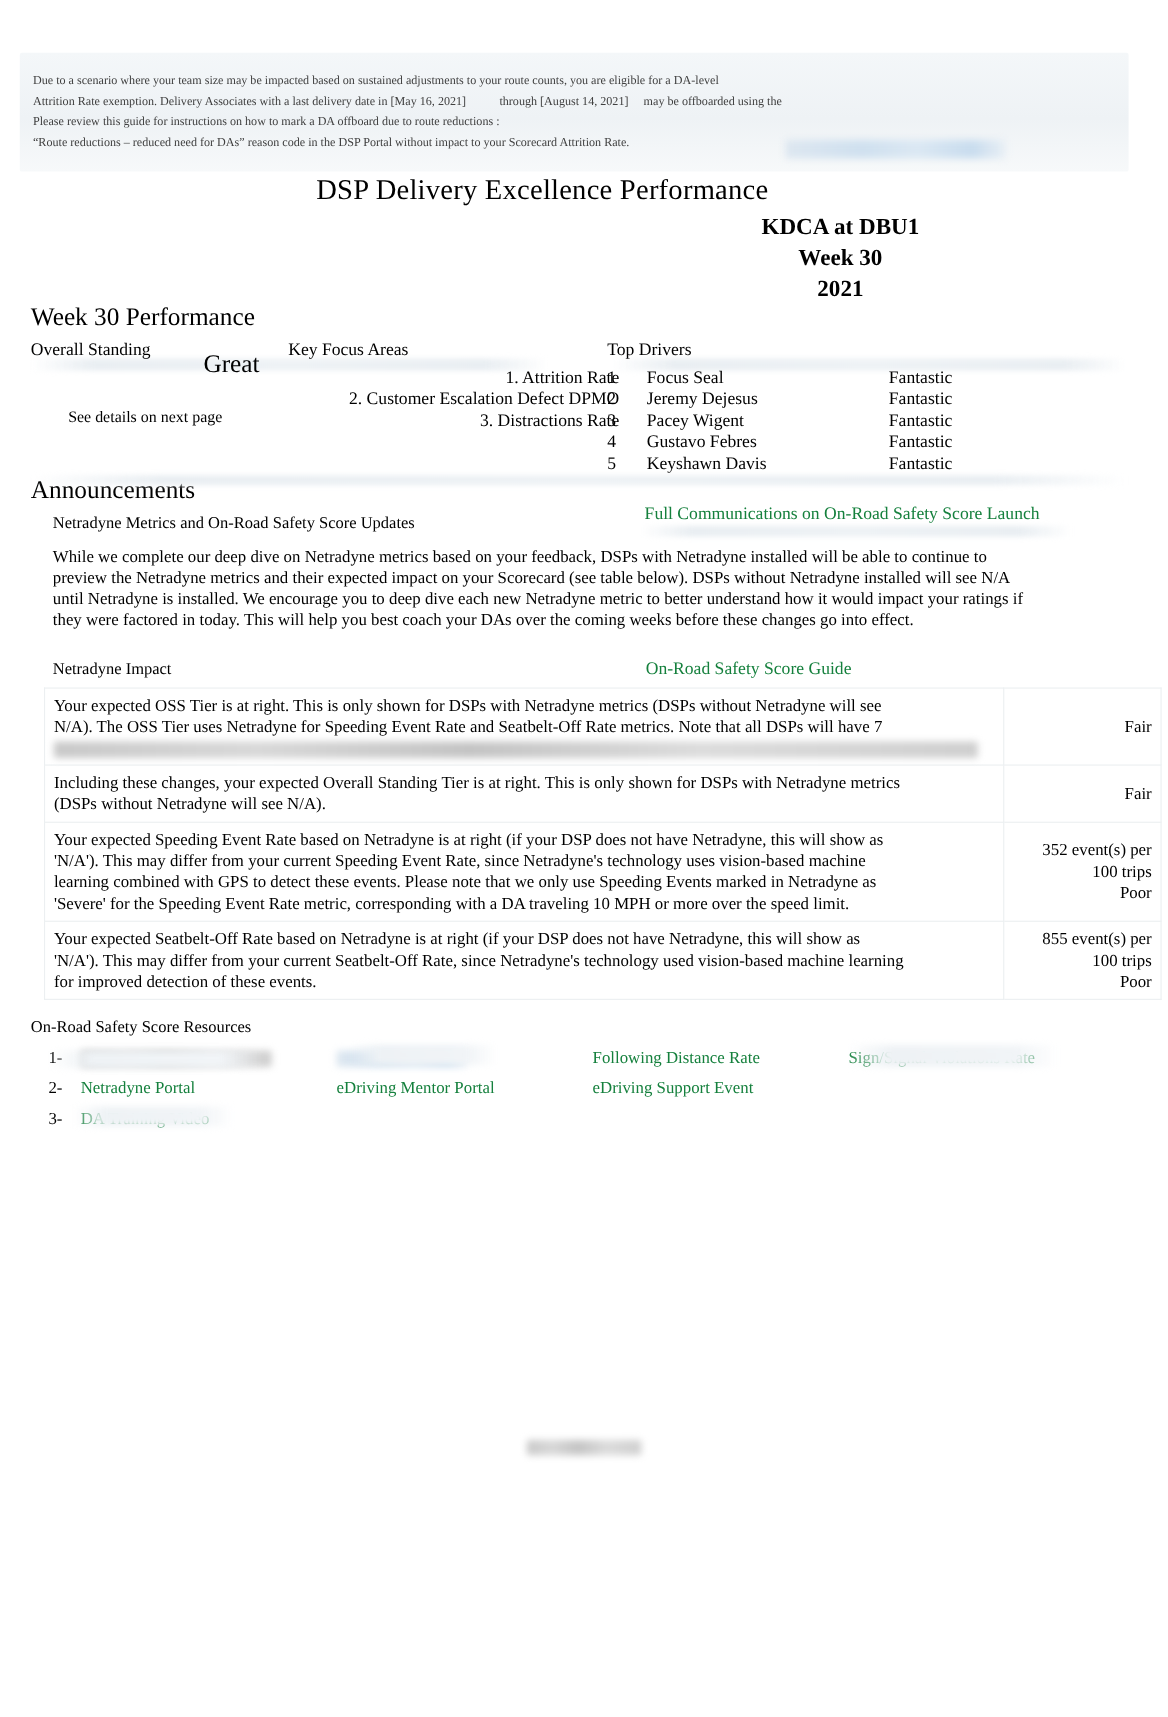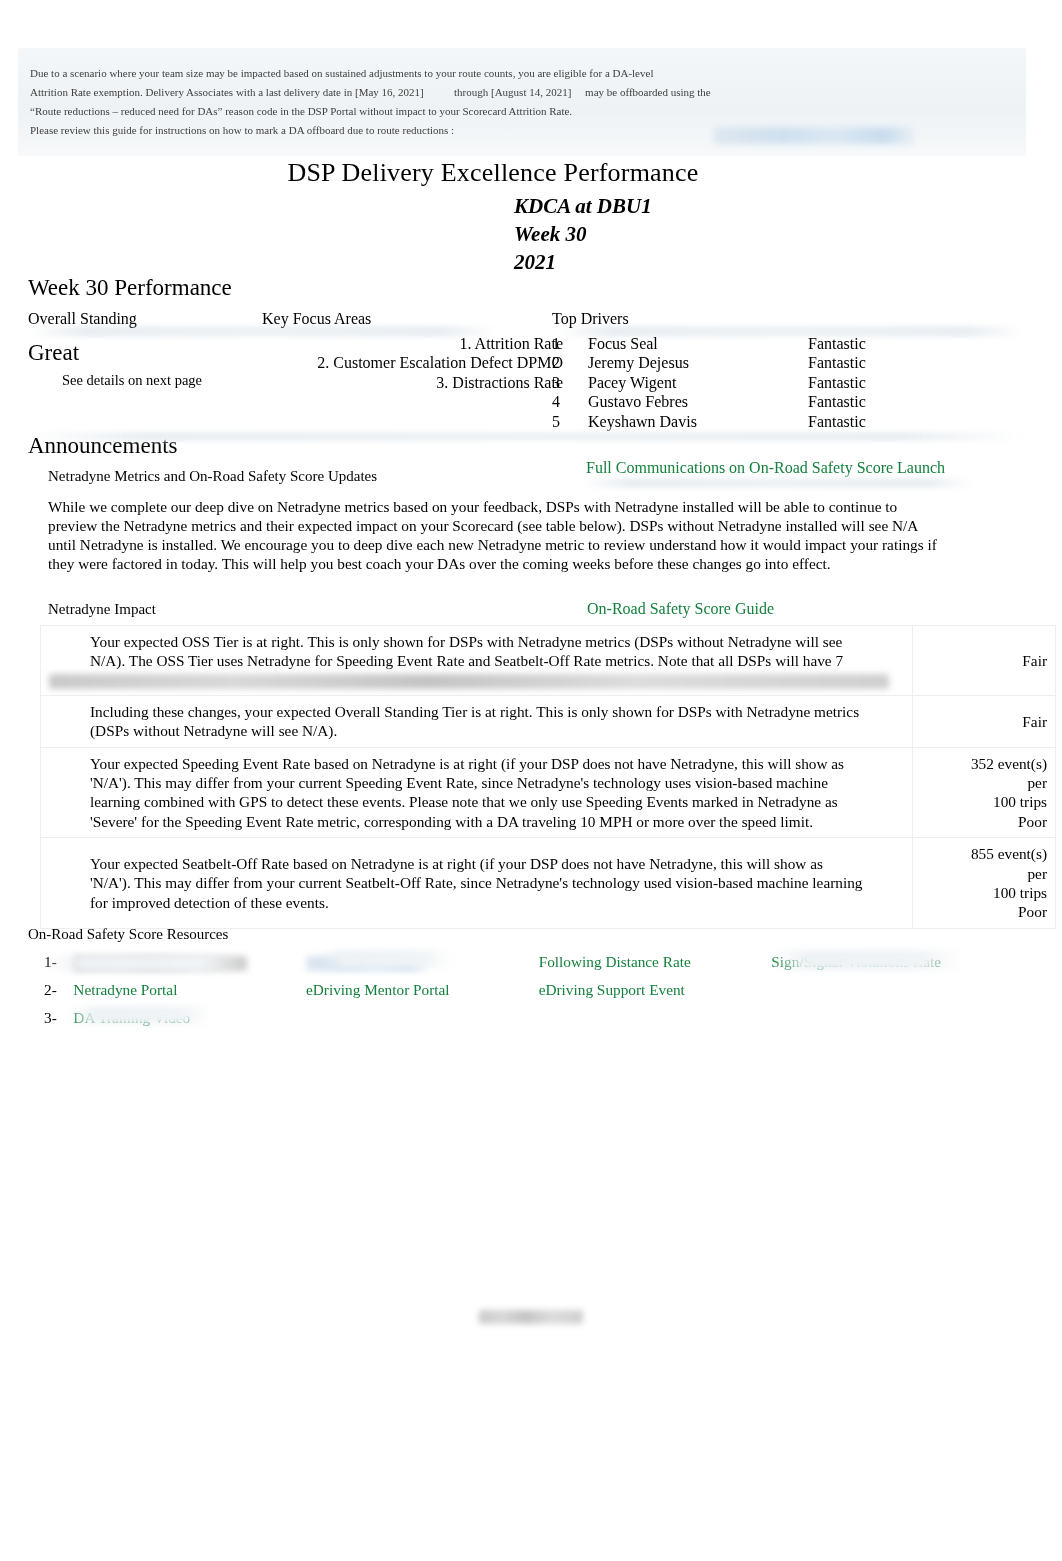--- a/index.html
+++ b/index.html
@@ -72,25 +72,24 @@
     width: 986px;
     text-align: center;
     font-size: 26px;
     letter-spacing: .2px;
   }
   .meta {
     position: absolute;
     right: 48px;
     top: 192px;
     width: 500px;
-    text-align: left;
+    text-align: center;
     font-size: 21px;
     line-height: 28px;
     font-weight: 700;
-    font-style: italic;
   }
 
   
   .section-heading {
     position: absolute;
     font-size: 23px;
   }
   #week-perf-heading { left: 28px; top: 275px; }
   #announcements-heading { left: 28px; top: 433px; }
 
@@ -105,22 +104,22 @@
 
   .soft-rule {
     position: absolute;
     height: 11px;
     background: linear-gradient(90deg, rgba(228,234,239,0) 0%, #e9eef2 12%, #eef2f5 50%, #e9eef2 88%, rgba(228,234,239,0) 100%);
     filter: blur(2.4px);
   }
 
   #standing-value {
     position: absolute;
-    left: 28px; top: 340px; width: 208px;
-    text-align: left;
+    left: 28px; top: 318px; width: 208px;
+    text-align: right;
     font-size: 23px;
   }
   #standing-note {
     position: absolute;
     left: 28px; top: 372px; width: 208px;
     text-align: center;
     font-size: 14.5px;
   }
 
   .focus-list {
@@ -183,21 +182,21 @@
     font-size: 15.3px;
   }
   .impact-table td {
     border: 1px solid #eceff1;
     vertical-align: middle;
     padding: 6px 8px;
     line-height: 19.4px;
   }
   .impact-table td.desc { width: 855px; }
   .impact-table td.val  { width: 126px; text-align: right; }
-  .impact-table .ln { display: block; white-space: nowrap; margin-left: 41px; }
+  .impact-table .ln { display: block; white-space: nowrap; }
   .impact-table .val .ln { white-space: normal; }
   .blurline {
     display: block;
     height: 15px;
     width: 840px;
     margin-top: 3px;
   }
 
   
   #resources-label { position: absolute; left: 28px; top: 926px; font-size: 15px; }
@@ -234,22 +233,22 @@
 </style>
 </head>
 <body>
 
 <div class="page">
 
   <div class="notice-band"></div>
   <div class="notice">
     <span class="ln">Due to a scenario where your team size may be impacted based on sustained adjustments to your route counts, you are eligible for a DA-level</span>
     <span class="ln">Attrition Rate exemption. Delivery Associates with a last delivery date in [May 16, 2021]           through [August 14, 2021]     may be offboarded using the</span>
+    <span class="ln">Please review this guide for instructions on how to mark a DA offboard due to route reductions :</span>
     <span class="ln">“Route reductions – reduced need for DAs” reason code in the DSP Portal without impact to your Scorecard Attrition Rate.</span>
-    <span class="ln">Please review this guide for instructions on how to mark a DA offboard due to route reductions :</span>
   </div>
   <div class="notice-link-redacted redacted link-blur"></div>
 
   <div class="doc-title">DSP Delivery Excellence Performance</div>
   <div class="meta">
     <div>KDCA at DBU1</div>
     <div>Week 30</div>
     <div>2021</div>
   </div>
 
@@ -300,21 +299,21 @@
   <div class="section-heading" id="announcements-heading">Announcements</div>
   <div class="soft-rule" style="left:28px; top:432px; width:996px; height:9px;"></div>
 
   <div class="ann-sub">Netradyne Metrics and On-Road Safety Score Updates</div>
   <a href="#" class="doclink" id="full-comms-link">Full Communications on On-Road Safety Score Launch</a>
   <div class="soft-rule" style="left:582px; top:478px; width:392px; height:10px;"></div>
 
   <div class="ann-body">
     <span class="ln">While we complete our deep dive on Netradyne metrics based on your feedback, DSPs with Netradyne installed will be able to continue to</span>
     <span class="ln">preview the Netradyne metrics and their expected impact on your Scorecard (see table below). DSPs without Netradyne installed will see N/A</span>
-    <span class="ln">until Netradyne is installed. We encourage you to deep dive each new Netradyne metric to review understand how it would impact your ratings if</span>
+    <span class="ln">until Netradyne is installed. We encourage you to deep dive each new Netradyne metric to better understand how it would impact your ratings if</span>
     <span class="ln">they were factored in today. This will help you best coach your DAs over the coming weeks before these changes go into effect.</span>
   </div>
 
   <div id="netradyne-impact-label">Netradyne Impact</div>
   <a href="#" class="doclink" id="osss-guide-link">On-Road Safety Score Guide</a>
 
   <table class="impact-table">
     <tbody>
       <tr>
         <td class="desc">

